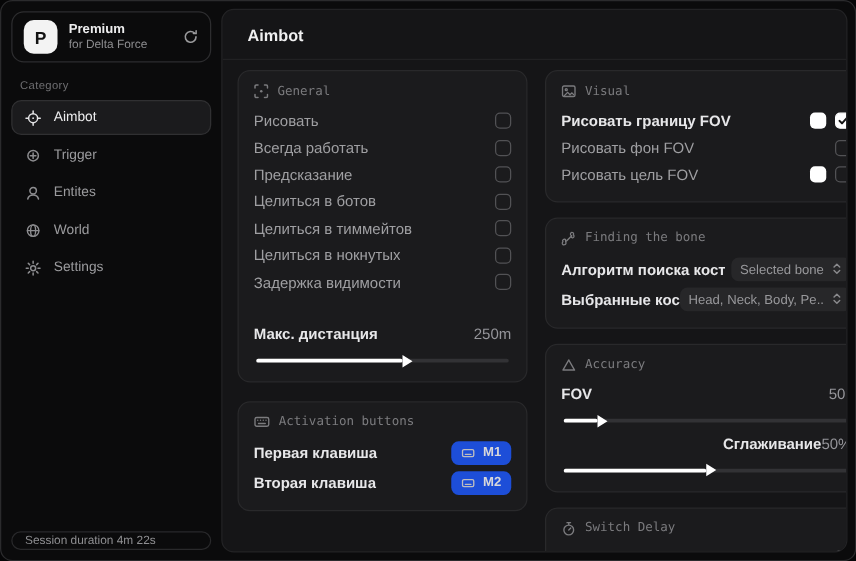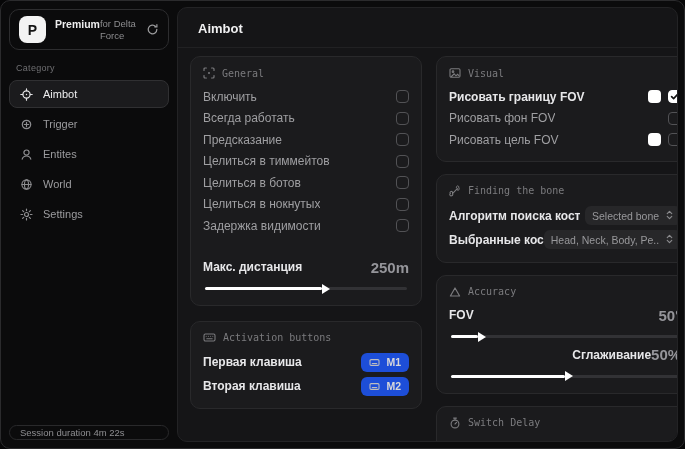--- a/index.html
+++ b/index.html
@@ -7,21 +7,21 @@
     font-family:"Liberation Sans", sans-serif; -webkit-font-smoothing:antialiased; }
   .window { width:685px; height:449px; background:#0b0b0c; border:1px solid #2b2b2d;
     border-radius:10px; display:flex; overflow:hidden; }
 
   
   .sidebar { width:176px; flex:none; display:flex; flex-direction:column; padding:8px; }
   .premium-card { display:flex; align-items:center; gap:9px; border:1px solid #2d2d2f;
     border-radius:10px; padding:6px 9px; min-height:38px; }
   .logo { width:27px; height:27px; background:#f3f3f3; border-radius:8px; color:#141414;
     font-weight:bold; font-size:14px; display:flex; align-items:center; justify-content:center; flex:none; }
-  .brand-text { display:flex; flex-direction:row; line-height:1.25;justify-content:center; }
+  .brand-text { display:flex; flex-direction:column; line-height:1.25;justify-content:center; }
   .brand-title { font-size:10.5px; font-weight:bold; color:#ededee; }
   .brand-sub { font-size:9.5px; color:#8d8d90; }
   .refresh { margin-left:auto; color:#9a9a9c; display:flex; }
   .category { font-size:9px; color:#6f6f72; margin:13px 7px 7px; letter-spacing:.3px; }
   .nav-item { display:flex; align-items:center; gap:10px; height:28px; padding:0 10px;
     border:1px solid transparent; border-radius:8px; color:#9c9c9f; font-size:11px; margin-bottom:2px; cursor:default; }
   .nav-item .nicon { display:flex; color:#8d8d90; }
   .nav-item.active { background:#1b1b1d; border-color:#303032; color:#ededee; }
   .nav-item.active .nicon { color:#e3e3e5; }
   .spacer { flex:1; }
@@ -39,21 +39,21 @@
 
   .panel { background:#1b1b1d; border:1px solid #29292b; border-radius:10px; padding:10px 12px; }
   .panel-header { display:flex; align-items:center; gap:7px; font-family:"DejaVu Sans Mono", monospace;
     font-size:10px; color:#7b7b7e; margin-bottom:7px; white-space:nowrap; }
   .panel-header .picon { display:flex; color:#7b7b7e; }
 
   .row { display:flex; align-items:center; justify-content:space-between; height:21.5px; }
   .row-tall { height:24px; }
   .lbl { font-size:12px; color:#9f9fa2; white-space:nowrap; overflow:hidden; }
   .lbl.strong { color:#e7e7e9; font-weight:bold; }
-  .val { font-size:15px; color:#95959a; white-space:nowrap;font-weight:bold; }
+  .val { font-size:12px; color:#95959a; white-space:nowrap; }
 
   .checkbox { width:13px; height:13px; border:1.5px solid #525255; border-radius:4px;
     flex:none; display:flex; align-items:center; justify-content:center; background:transparent; }
   .checkbox.checked { background:#fff; border-color:#fff; }
   .swatch { width:13px; height:13px; border-radius:4px; background:#fff; flex:none; }
   .ctrl-group { display:flex; align-items:center; gap:7px; }
 
   .slider { position:relative; height:3px; background:#323235; border-radius:2px; margin:9px 2px 5px; }
   .slider .fill { position:absolute; left:0; top:0; height:3px; background:#fff; border-radius:2px; }
   .slider .fill::after { content:""; position:absolute; right:-8px; top:-3.5px; width:0; height:0;
@@ -159,37 +159,37 @@
             <span class="picon">
               <svg width="12" height="12" viewBox="0 0 12 12" fill="none" stroke="currentColor" stroke-width="1.2" stroke-linecap="round">
                 <path d="M1 3.4V2a1 1 0 0 1 1-1h1.4M8.6 1H10a1 1 0 0 1 1 1v1.4M11 8.6V10a1 1 0 0 1-1 1H8.6M3.4 11H2a1 1 0 0 1-1-1V8.6"></path>
                 <circle cx="6" cy="6" r="1" fill="currentColor" stroke="none"></circle>
               </svg>
             </span>
             <span>General</span>
           </div>
 
           <div class="row">
-            <span class="lbl">Включить</span>
+            <span class="lbl">Рисовать</span>
             <span class="checkbox"></span>
           </div>
           <div class="row">
             <span class="lbl">Всегда работать</span>
             <span class="checkbox"></span>
           </div>
           <div class="row">
             <span class="lbl">Предсказание</span>
             <span class="checkbox"></span>
           </div>
           <div class="row">
+            <span class="lbl">Целиться в ботов</span>
+            <span class="checkbox"></span>
+          </div>
+          <div class="row">
             <span class="lbl">Целиться в тиммейтов</span>
-            <span class="checkbox"></span>
-          </div>
-          <div class="row">
-            <span class="lbl">Целиться в ботов</span>
             <span class="checkbox"></span>
           </div>
           <div class="row">
             <span class="lbl">Целиться в нокнутых</span>
             <span class="checkbox"></span>
           </div>
           <div class="row">
             <span class="lbl">Задержка видимости</span>
             <span class="checkbox"></span>
           </div>

